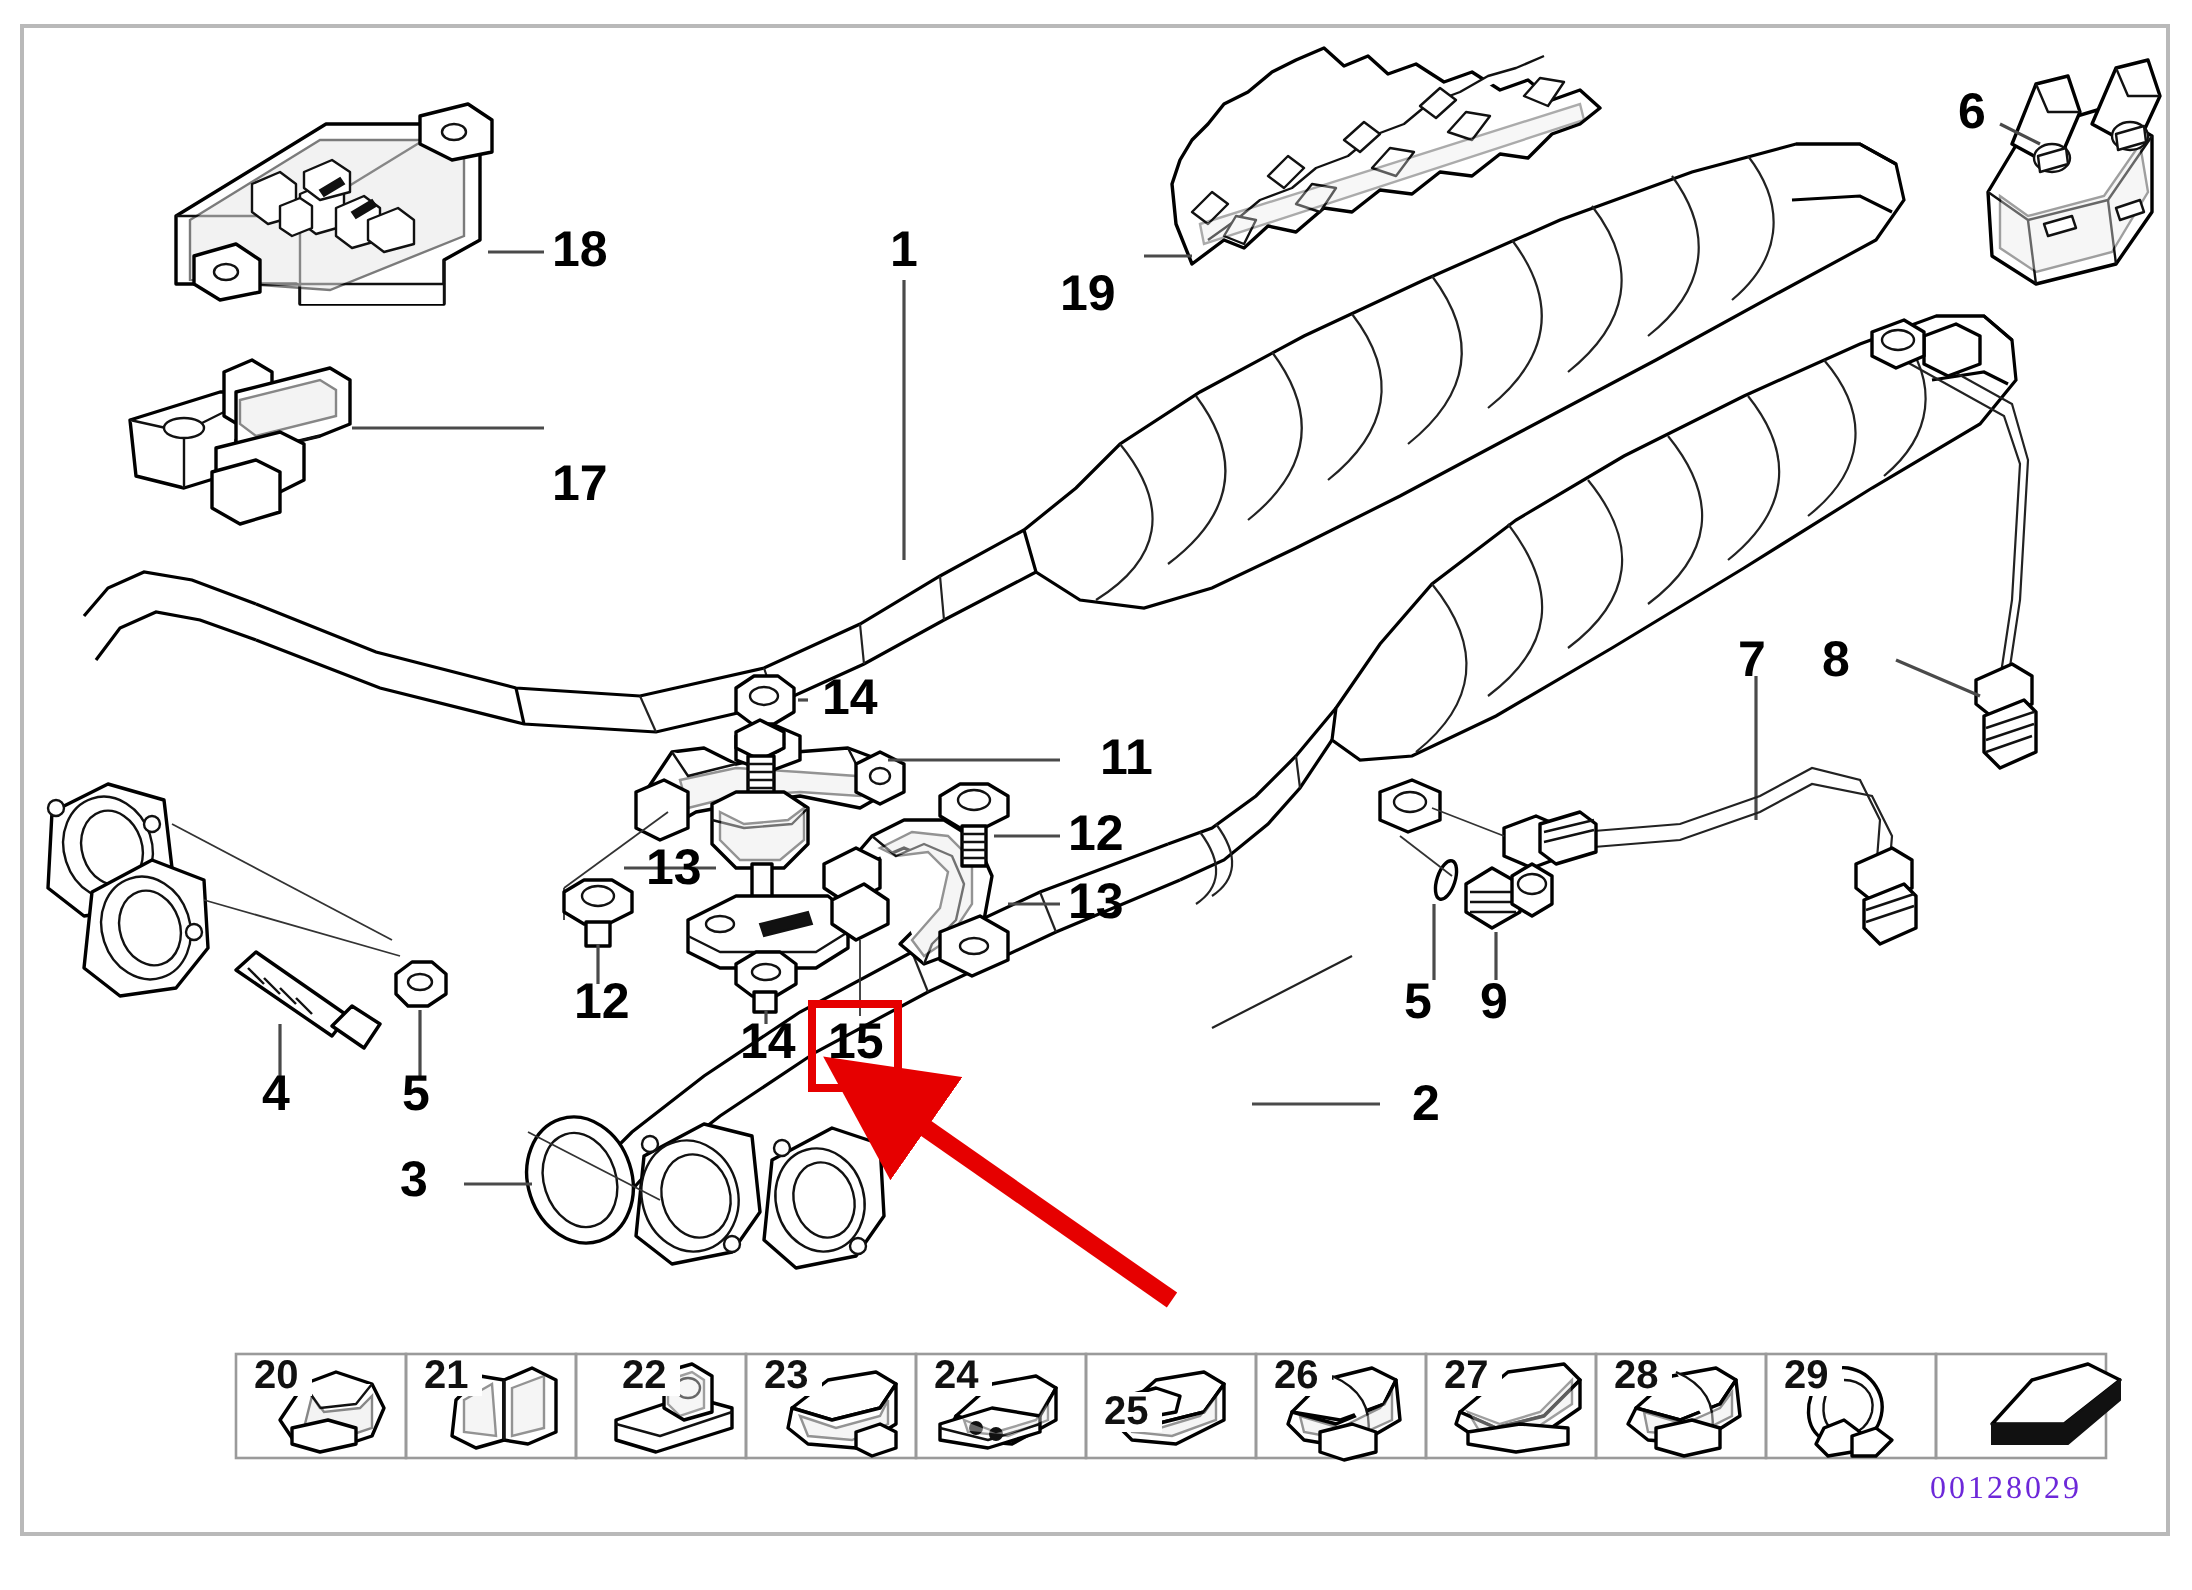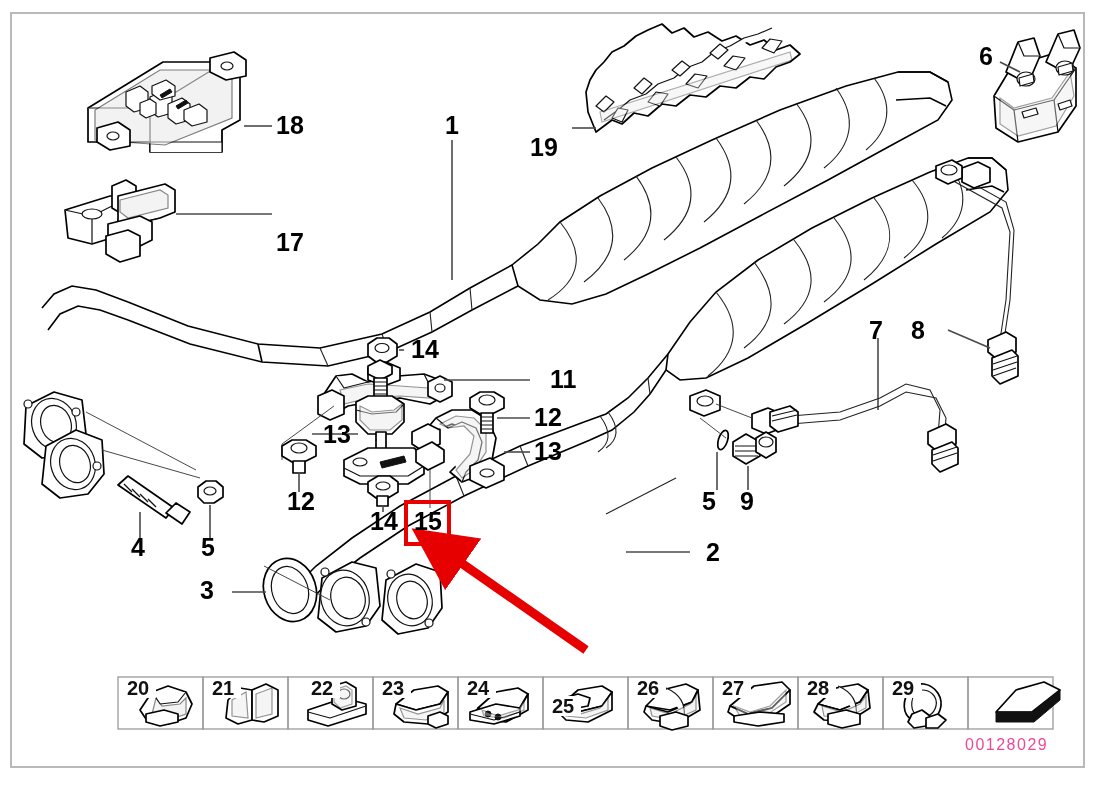--- a/index.html
+++ b/index.html
@@ -13,22 +13,22 @@
   .callout{position:absolute;font-weight:bold;color:#000;
            font-family:"Liberation Sans", sans-serif;line-height:1;
            white-space:nowrap;}
   .cal-lg{font-size:25px;}
   .hl-box{position:absolute;border:4px solid #e60000;background:transparent;
           box-sizing:border-box;}
   .cell-num{position:absolute;font-weight:bold;font-size:20px;color:#111;
             font-family:"Liberation Sans", sans-serif;background:#fff;
             padding:0 7px;line-height:1;}
   #diagram-id{position:absolute;left:965px;top:736px;font-size:16px;
-              letter-spacing:1.5px;color:#ec4899;
-              font-family:Liberation Sans, sans-serif;}
+              letter-spacing:1.5px;color:#6d28d9;
+              font-family:Liberation Serif, serif;}
   .ln{stroke:#000;stroke-width:1.6;fill:none;}
   .thin{stroke:#222;stroke-width:1.1;fill:none;}
   .hair{stroke:#333;stroke-width:0.9;fill:none;}
   .part{fill:#ffffff;stroke:#000;stroke-width:1.7;stroke-linejoin:round;}
   .partlt{fill:#ffffff;stroke:#111;stroke-width:1.2;stroke-linejoin:round;}
   .shade{fill:#e9e9e9;stroke:#111;stroke-width:1.2;}
   .dark{fill:#111;stroke:#111;stroke-width:1;}
   .leader{stroke:#4a4a4a;stroke-width:1.6;fill:none;}
   .cellbox{fill:none;stroke:#9a9a9a;stroke-width:1.3;}
 </style>

